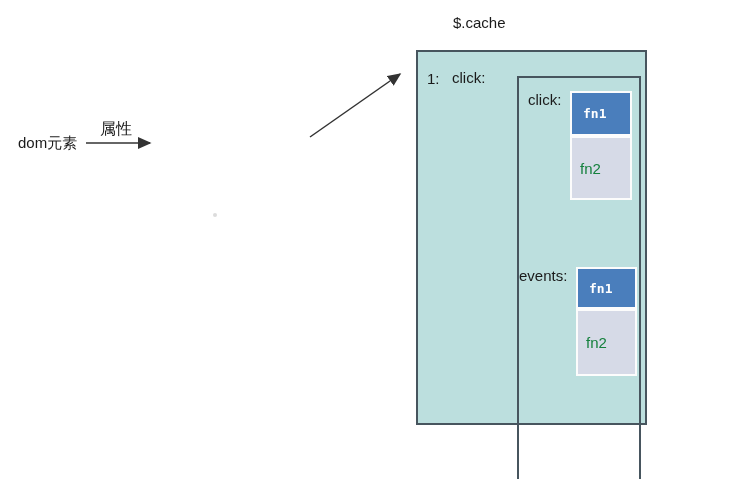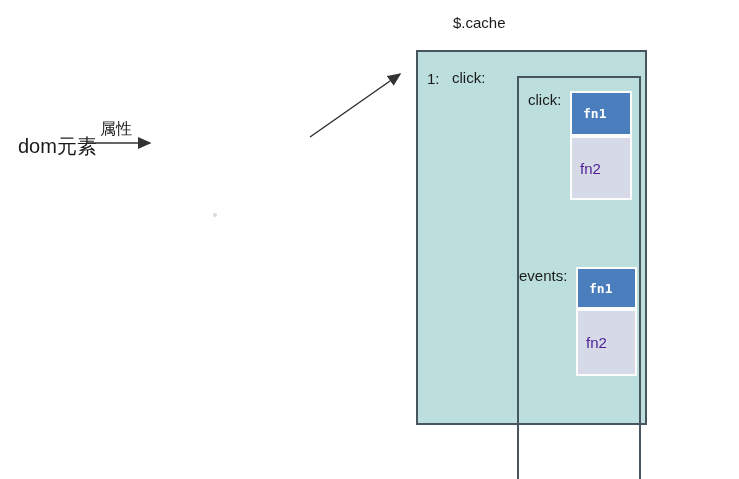--- a/index.html
+++ b/index.html
@@ -1,20 +1,20 @@
 <!DOCTYPE html>
 <html style="--cache-fill: #bcdfde; --box-border: #47555e; --fn1-fill: #4a7ebc; --fn1-text: #ffffff; --fn2-fill: #d6dae7; --arrow: #333333; --text: #1a1a1a;"><head>
 <meta charset="utf-8">
 <style>
   html,body{margin:0;padding:0;background:#fff;}
   .stage{
     position:relative;width:739px;height:479px;background:#ffffff;overflow:hidden;
     font-family:"Liberation Sans", sans-serif;color:var(--text,#1a1a1a);
   }
-  .lbl{position:absolute;white-space:nowrap;font-size:20px;line-height:1.2;}
+  .lbl{position:absolute;white-space:nowrap;font-size:15px;line-height:1.2;}
   .lbl-dom{left:18px;top:134px;}
   .lbl-attr{left:100px;top:119px;font-size:16px;}
   .lbl-jq{left:160px;top:134px;font-size:15px;}
   .lbl-cache-title{left:453px;top:14px;font-size:15px;}
   .arrows{position:absolute;left:0;top:0;pointer-events:none;}
   .cache-box{
     position:absolute;left:416px;top:50px;width:231px;height:375px;box-sizing:border-box;
     background:var(--cache-fill,#bcdfde);border:2px solid var(--box-border,#47555e);
   }
   .entry-key{position:absolute;left:9px;top:18px;font-size:15px;}
@@ -27,21 +27,21 @@
   .dbclick-label{position:absolute;left:0px;top:189px;font-size:15px;}
   .fnbox{
     position:absolute;box-sizing:border-box;border:2px solid #fcfcfc;
     display:flex;align-items:center;padding-left:8px;
   }
   .fn1{
     background:var(--fn1-fill,#4a7ebc);color:var(--fn1-text,#ffffff);
     font-family:"DejaVu Sans Mono", monospace;font-weight:bold;font-size:13px;padding-left:11px;
   }
   .fn2{
-    background:var(--fn2-fill,#d6dae7);color:#4c1d95;
+    background:var(--fn2-fill,#d6dae7);color:#15803d;
     font-size:15px;
   }
   .click-fn1{left:51px;top:13px;width:62px;height:45px;}
   .click-fn2{left:51px;top:58px;width:62px;height:64px;}
   .db-fn1{left:57px;top:189px;width:61px;height:42px;}
   .db-fn2{left:57px;top:231px;width:61px;height:67px;}
   .stray-dot{position:absolute;left:213px;top:213px;width:4px;height:4px;border-radius:50%;background:#dcdcdc;}
 </style>
 </head>
 <body>

